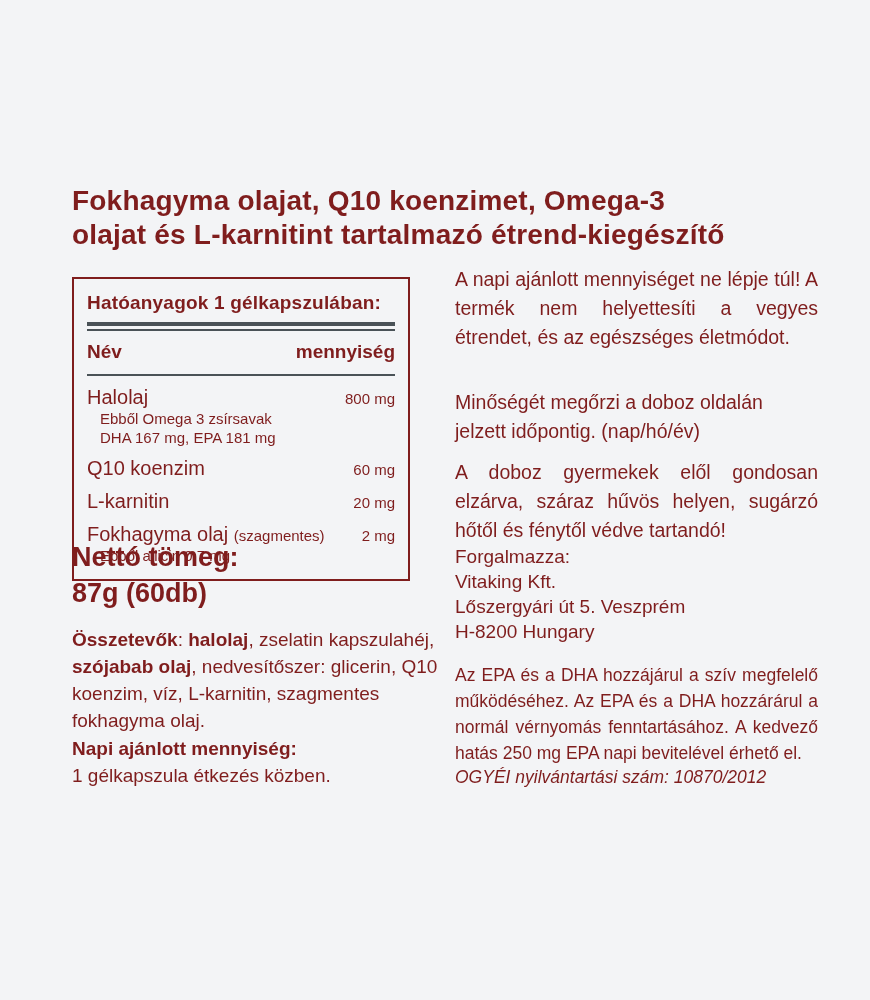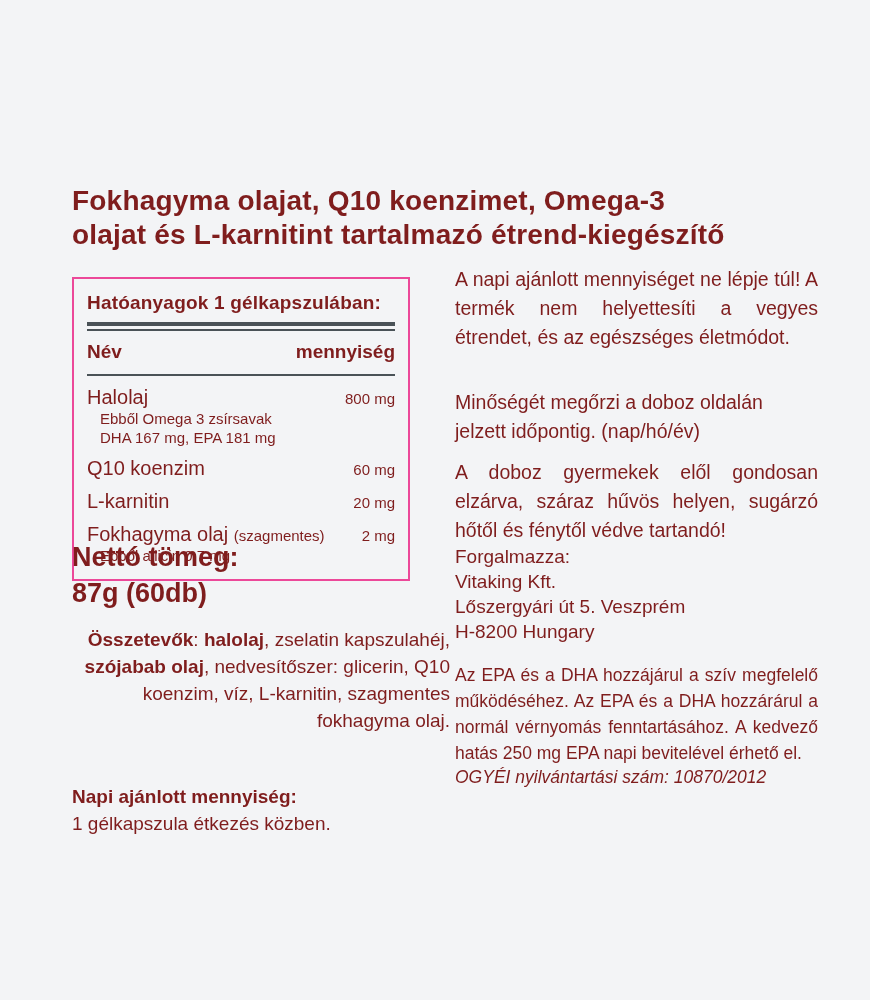--- a/index.html
+++ b/index.html
@@ -5,35 +5,35 @@
   html,body{margin:0;padding:0;}
   body{background:#f3f4f6;}
   .sheet{
     position:relative;width:870px;height:1000px;background:#f3f4f6;
     color:#7f1d1d;font-family:"Liberation Sans",sans-serif;overflow:hidden;padding-left:48px;
   }
   
   .title{position:absolute;left:72px;top:184px;width:760px;font-size:28px;font-weight:700;line-height:34px;letter-spacing:.2px;margin:0;}
   .title span{display:block;}
   
-  .box{position:absolute;left:72px;top:277px;width:338px;box-sizing:border-box;border:2px solid #ec4899;padding:13px 13px 14px 13px;background:#f3f4f6;}
+  .box{position:absolute;left:72px;top:277px;width:338px;box-sizing:border-box;border:2px solid #7f1d1d;padding:13px 13px 14px 13px;background:#f3f4f6;}
   .t-header{font-size:19px;font-weight:700;letter-spacing:.2px;}
   .double-rule{margin-top:8px;height:3px;border-top:4px solid #4a5257;border-bottom:2px solid #4a5257;}
   .t-cols{display:flex;justify-content:space-between;font-size:19px;font-weight:700;padding:10px 0 11px;border-bottom:2px solid #4a5257;}
   .t-row{display:flex;justify-content:space-between;align-items:baseline;margin-top:10px;font-size:20px;}
   .amt{font-size:15px;white-space:nowrap;}
   .t-sub{font-size:15px;padding-left:13px;line-height:19px;}
   .small-note{font-size:15px;font-weight:400;}
   
   .netweight{position:absolute;left:72px;top:539px;font-size:27px;font-weight:700;line-height:36px;}
   .netweight span{display:block;}
-  .ingredients{position:absolute;left:72px;top:626px;width:378px;font-size:19px;line-height:27px;text-align:right;}
+  .ingredients{position:absolute;left:72px;top:626px;width:378px;font-size:19px;line-height:27px;}
   .ingredients b{font-weight:700;}
   .daily{position:absolute;left:72px;top:735px;width:378px;font-size:19px;line-height:27px;}
-  .daily .lbl{font-weight:700;display:block;margin-top:48px;}
+  .daily .lbl{font-weight:700;display:block;}
   
   .rcol{position:absolute;left:455px;width:363px;}
   .p-warning{top:265px;font-size:19.5px;line-height:29px;text-align:justify;}
   .p-quality{top:388px;font-size:19.5px;line-height:29px;}
   .p-storage{top:458px;font-size:19.5px;line-height:29px;text-align:justify;}
   .p-distrib{top:544px;font-size:19px;line-height:25px;}
   .p-distrib span{display:block;}
   .p-claim{top:662px;font-size:17.5px;line-height:26px;text-align:justify;}
   .p-reg{top:767px;font-size:17.5px;font-style:italic;}
 </style>

